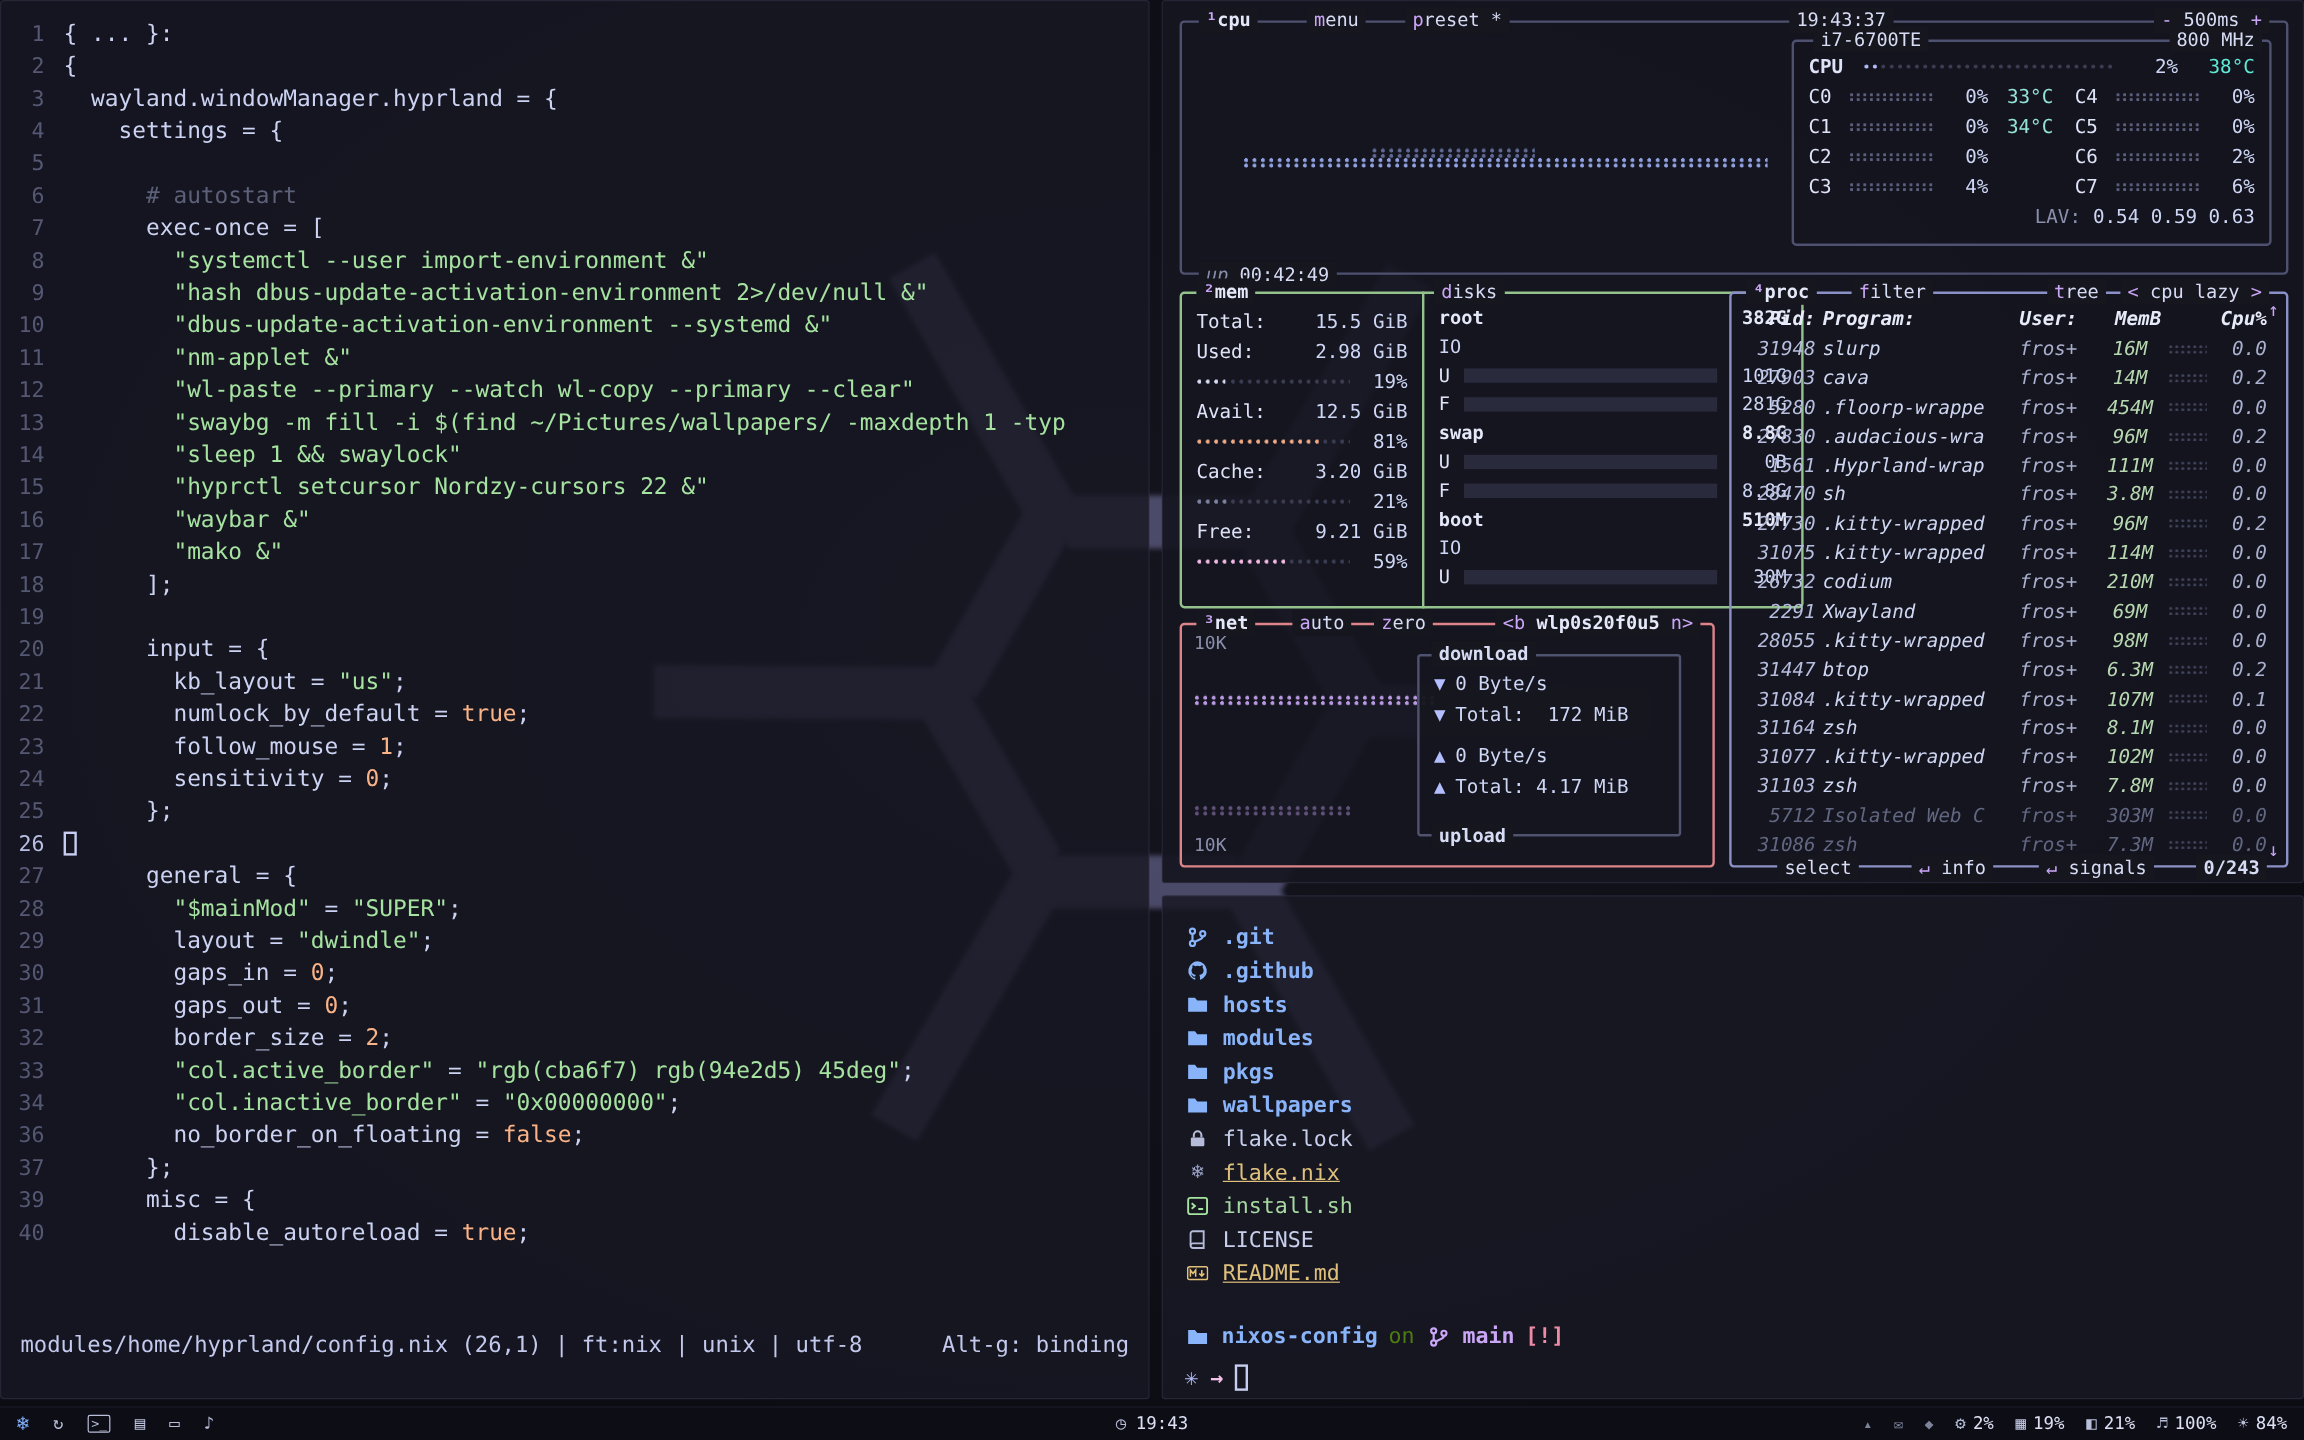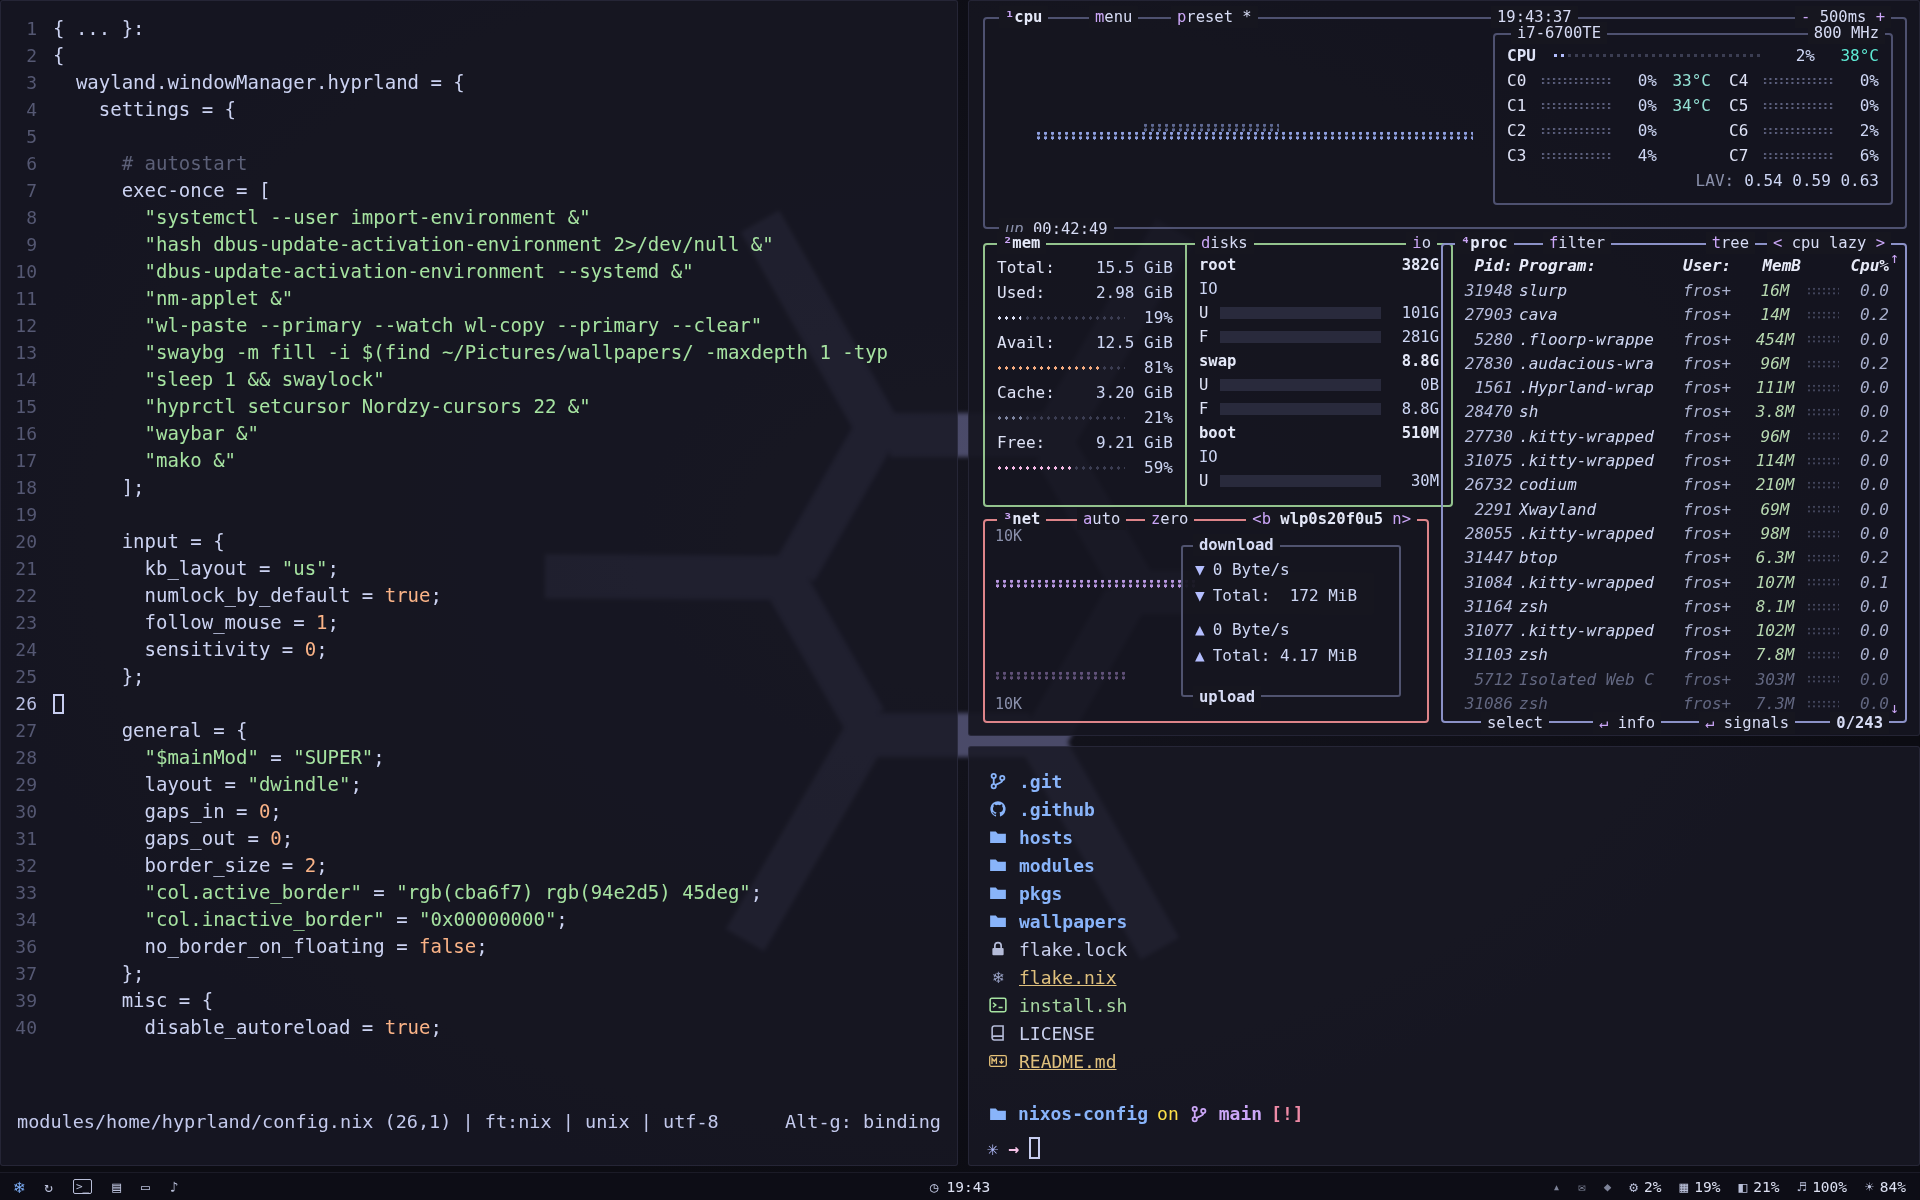--- a/index.html
+++ b/index.html
@@ -58,21 +58,21 @@
   .crow { display:grid; grid-template-columns:30px 1fr 40px 54px 18px 30px 1fr 40px; align-items:center; height:25px; font-size:16px; }
   .cname { color:#dfe3f7; }
   .cdots { height:8px; margin:0 4px;
     background-image:radial-gradient(circle at 2px 2px, rgba(110,115,150,.8) 1.1px, transparent 1.4px); background-size:5.5px 4px; }
   .cpct { text-align:right; color:#cdd6f4; }
   .ctemp { text-align:right; color:#94e2d5; }
   .lav-row { display:flex; justify-content:flex-end; gap:10px; height:24px; align-items:center; font-size:16px; }
   .lav-label, .upt-label { color:#8a90ab; }
 
   
-  .mem-box { left:14px; top:242px; width:470px; height:264px; border-color:#93c28d; }
+  .mem-box { left:14px; top:242px; width:520px; height:264px; border-color:#93c28d; }
   .mem-divider { position:absolute; left:200px; top:-2px; bottom:-2px; border-left:2px solid #93c28d; }
   .mem-pane { position:absolute; left:0; top:0; width:200px; height:100%; padding:10px 12px 6px; font-size:16px; }
   .mrow { display:flex; justify-content:space-between; height:25px; line-height:25px; }
   .mlabel { color:#dfe3f7; } .mval { color:#cdd6f4; }
   .mmeter-row { display:flex; align-items:center; height:25px; gap:6px; }
   .mmeter { flex:1; height:10px; position:relative;
     background-image:radial-gradient(circle at 2.5px 5px,#3b3d52 1.5px,transparent 1.8px); background-size:7px 10px; }
   .mfill { position:absolute; left:0; top:0; bottom:0;
     background-image:radial-gradient(circle at 2.5px 5px,currentColor 1.5px,transparent 1.8px); background-size:7px 10px; }
   .meter-used { color:#d8dcf2; } .meter-avail { color:#f3a97e; }
@@ -120,21 +120,21 @@
   .fentry { display:flex; align-items:center; height:28px; gap:10px; }
   .ficon { width:22px; display:inline-flex; justify-content:center; align-items:center; }
   .ficon svg { width:18px; height:18px; }
   .snow { color:#9aa3c7; font-size:17px; }
   .f-dir { color:#89b4fa; font-weight:bold; }
   .f-file { color:#c8cfec; }
   .f-special { color:#dfc07d; text-decoration:underline; }
   .f-exec { color:#a8d8a2; }
   .prompt1 { position:absolute; left:18px; top:356px; display:flex; align-items:center; gap:9px; font-size:18px; }
   .p-dir { color:#89b4fa; font-weight:bold; }
-  .p-on { color:#fde047; }
+  .p-on { color:#4d7c0f; }
   .p-branch { color:#cba6f7; font-weight:bold; }
   .p-status { color:#ee8aa6; font-weight:bold; }
   .prompt2 { position:absolute; left:18px; top:390px; display:flex; align-items:center; gap:10px; font-size:18px; }
   .p-gear { color:#b4befe; font-size:19px; }
   .p-arrow { color:#f5c2e7; font-weight:bold; }
   .cursor-term { width:11px; height:22px; border:2px solid #c7cdf0; }
 
   
   .bar { position:absolute; left:0; top:1172px; width:1920px; height:28px; background:#0d0d16;
     border-top:1px solid #1b1b27; display:flex; align-items:center; padding:0 14px; font-size:14.5px; }

